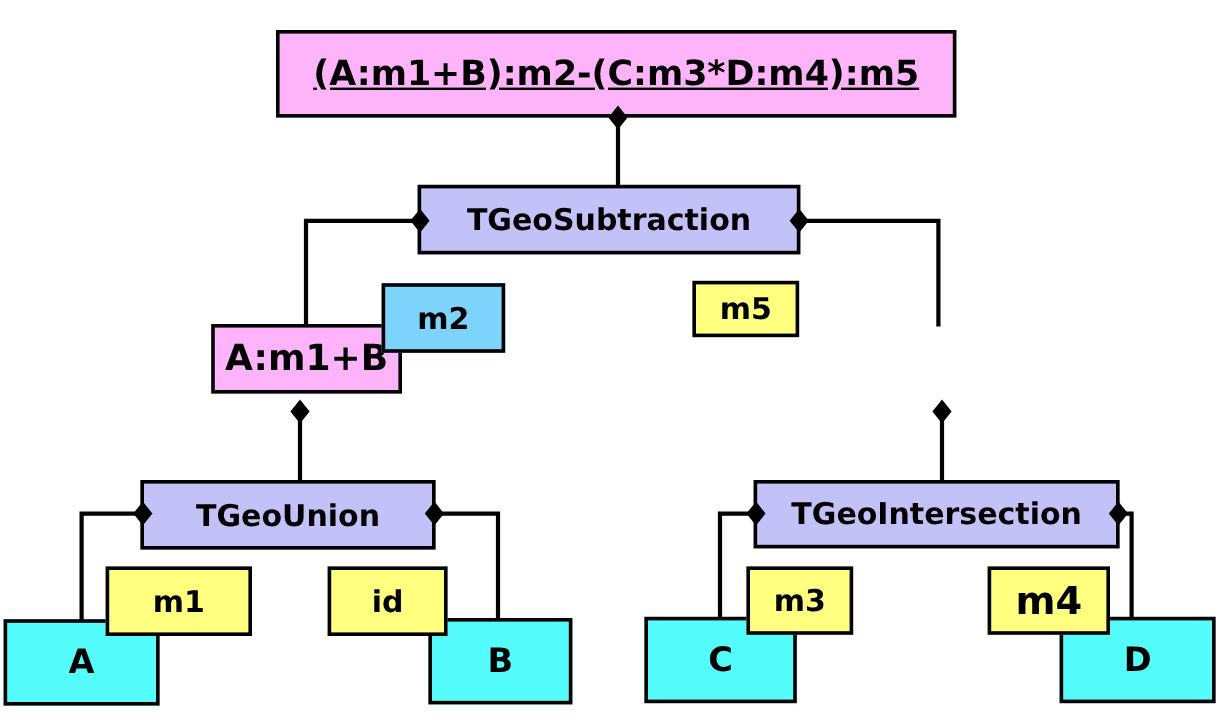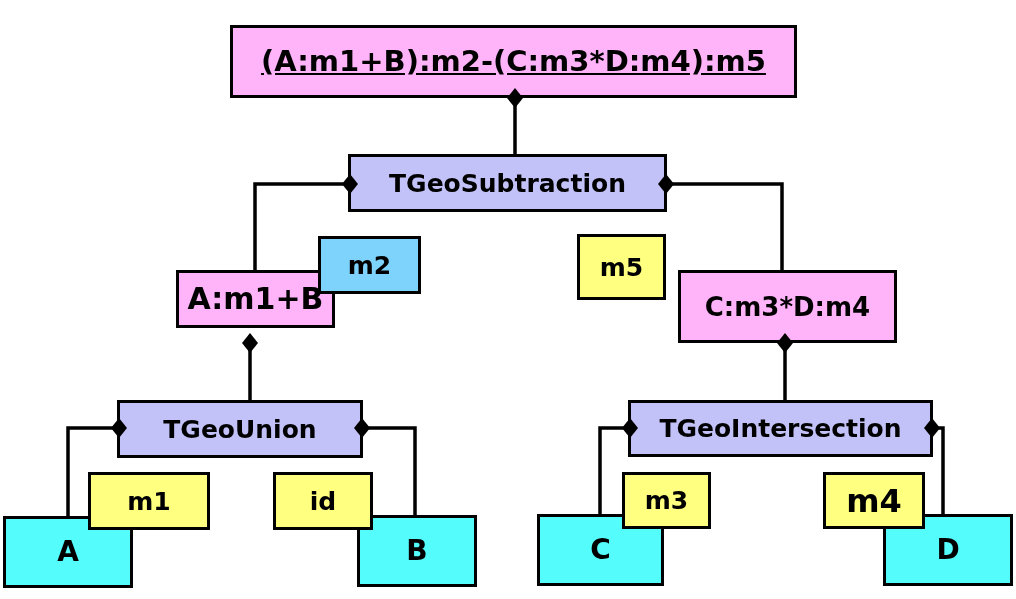--- a/index.html
+++ b/index.html
@@ -25,21 +25,21 @@
   
   .n-root {left:230px;top:25px; width:567px;height:73px;font-size:29px;text-decoration:underline;}
   .n-lexp {left:176px;top:270px;width:159px;height:58px;font-size:30px;}
   .n-rexp {left:678px;top:270px;width:219px;height:73px;font-size:26px;}
   
   .n-sub  {left:348px;top:154px;width:319px;height:58px;font-size:25px;}
   .n-uni  {left:117px;top:400px;width:246px;height:58px;font-size:25px;}
   .n-int  {left:628px;top:400px;width:305px;height:57px;font-size:25px;}
   
   .n-m2 {left:318px;top:236px;width:103px;height:58px;font-size:25px;}
-  .n-m5 {left:577px;top:234px;width:89px; height:66px;font-size:25px;text-align:right;}
+  .n-m5 {left:577px;top:234px;width:89px; height:47px;font-size:25px;text-align:right;}
   .n-m1 {left:88px; top:472px;width:122px;height:58px;font-size:25px;}
   .n-id {left:273px;top:472px;width:100px;height:58px;font-size:25px;}
   .n-m3 {left:622px;top:472px;width:89px;height:57px;font-size:25px;}
   .n-m4 {left:823px;top:472px;width:102px;height:57px;font-size:32px;}
   
   .n-A {left:3px;  top:516px;width:130px;height:72px;font-size:28px;}
   .n-B {left:357px;top:515px;width:120px;height:72px;font-size:28px;}
   .n-C {left:537px;top:514px;width:127px;height:72px;font-size:28px;}
   .n-D {left:883px;top:514px;width:130px;height:72px;font-size:28px;}
   
@@ -57,21 +57,20 @@
 
 <div id="canvas">
 
   <div class="node n-A layer-shape" style="background-color: rgb(85, 252, 252);">A</div>
   <div class="node n-B layer-shape" style="background-color: rgb(85, 252, 252);">B</div>
   <div class="node n-C layer-shape" style="background-color: rgb(85, 252, 252);">C</div>
   <div class="node n-D layer-shape" style="background-color: rgb(85, 252, 252);">D</div>
 
   <div class="node n-root layer-expr" style="background-color: rgb(255, 180, 250);">(A:m1+B):m2-(C:m3*D:m4):m5</div>
   <div class="node n-lexp layer-expr" style="background-color: rgb(255, 180, 250);">A:m1+B</div>
-  <div class="node n-rexp layer-expr" style="background-color: rgb(255, 180, 250);">C:m3*D:m4</div>
 
   <div class="node n-sub layer-bool" style="background-color: rgb(194, 194, 248);">TGeoSubtraction</div>
   <div class="node n-int layer-bool" style="background-color: rgb(194, 194, 248);">TGeoIntersection</div>
   <div class="node n-uni layer-bool" style="background-color: rgb(194, 194, 248);">TGeoUnion</div>
 
   <svg id="connectors" viewBox="0 0 1016 599" xmlns="http://www.w3.org/2000/svg">
     <g stroke="#000000" stroke-width="3.5" fill="none">
       <path d="M515 98 V156"></path>
       <path d="M350 184 H255 V272"></path>
       <path d="M666 184 H782 V272"></path>

